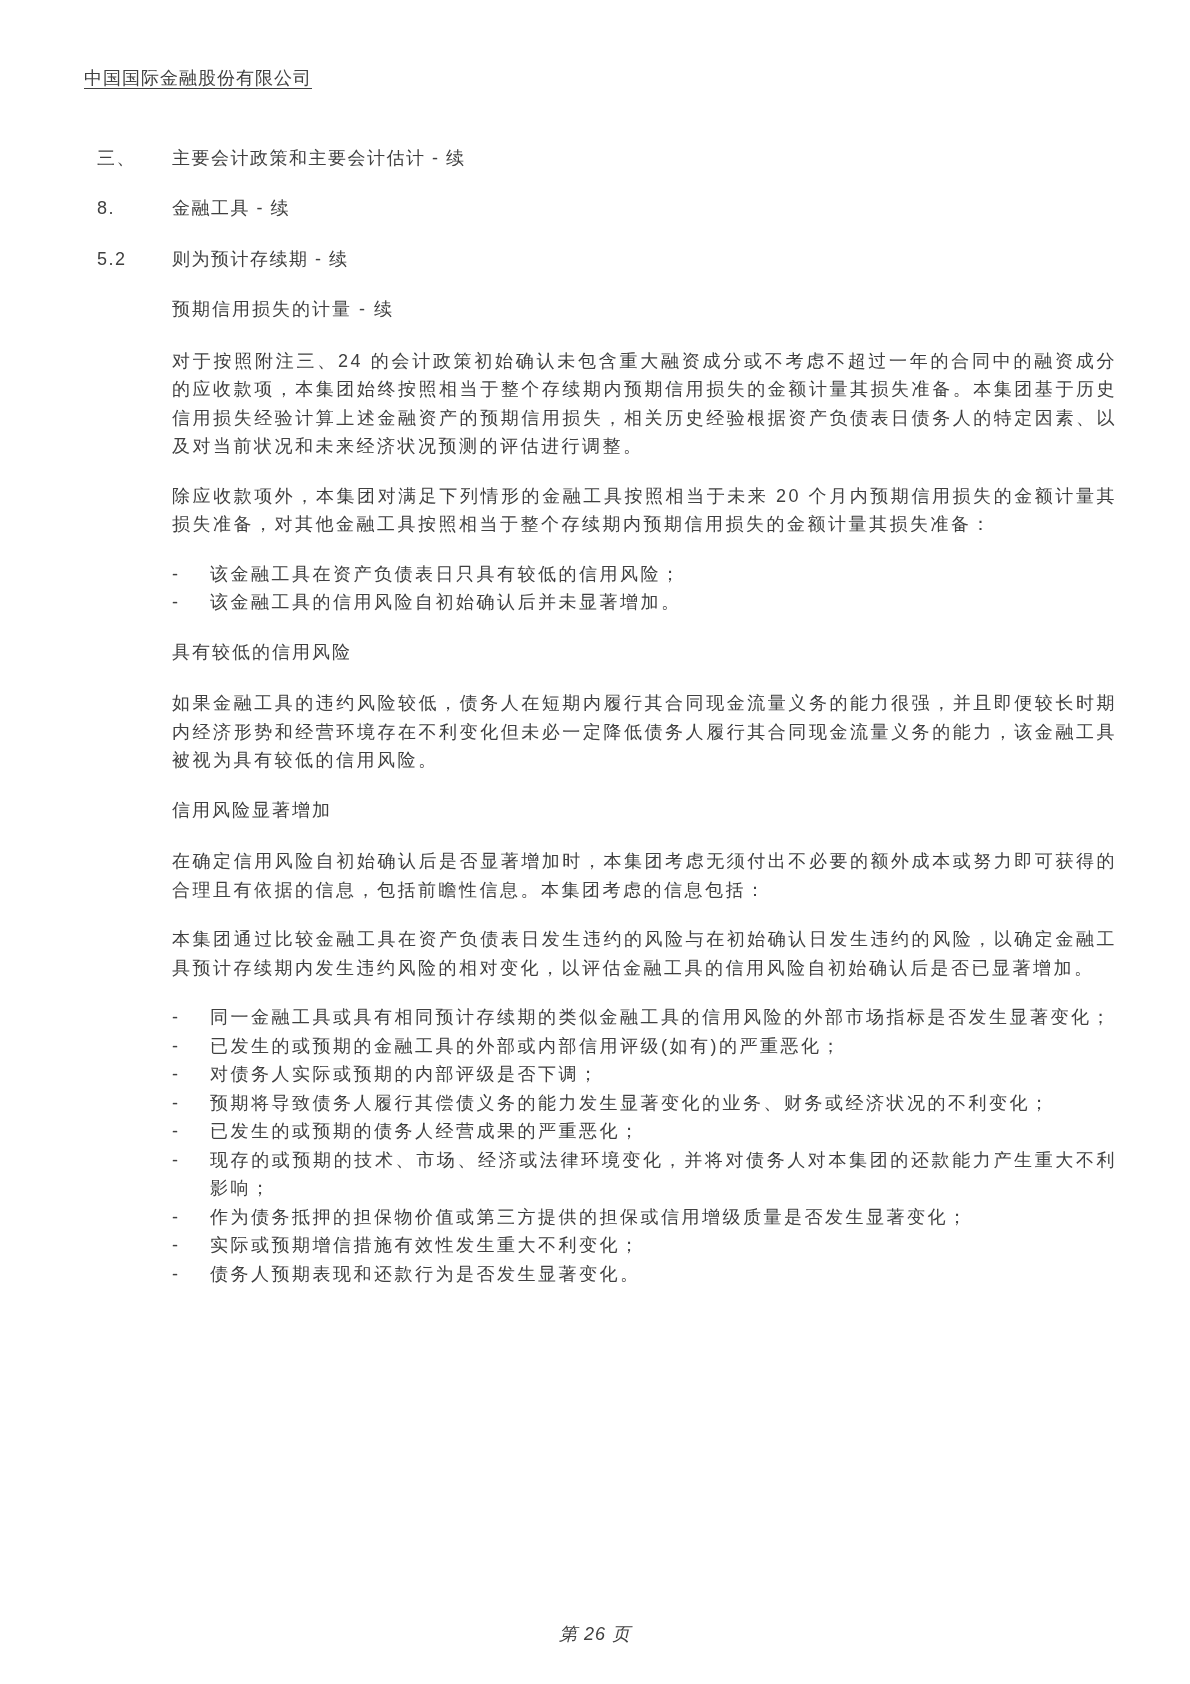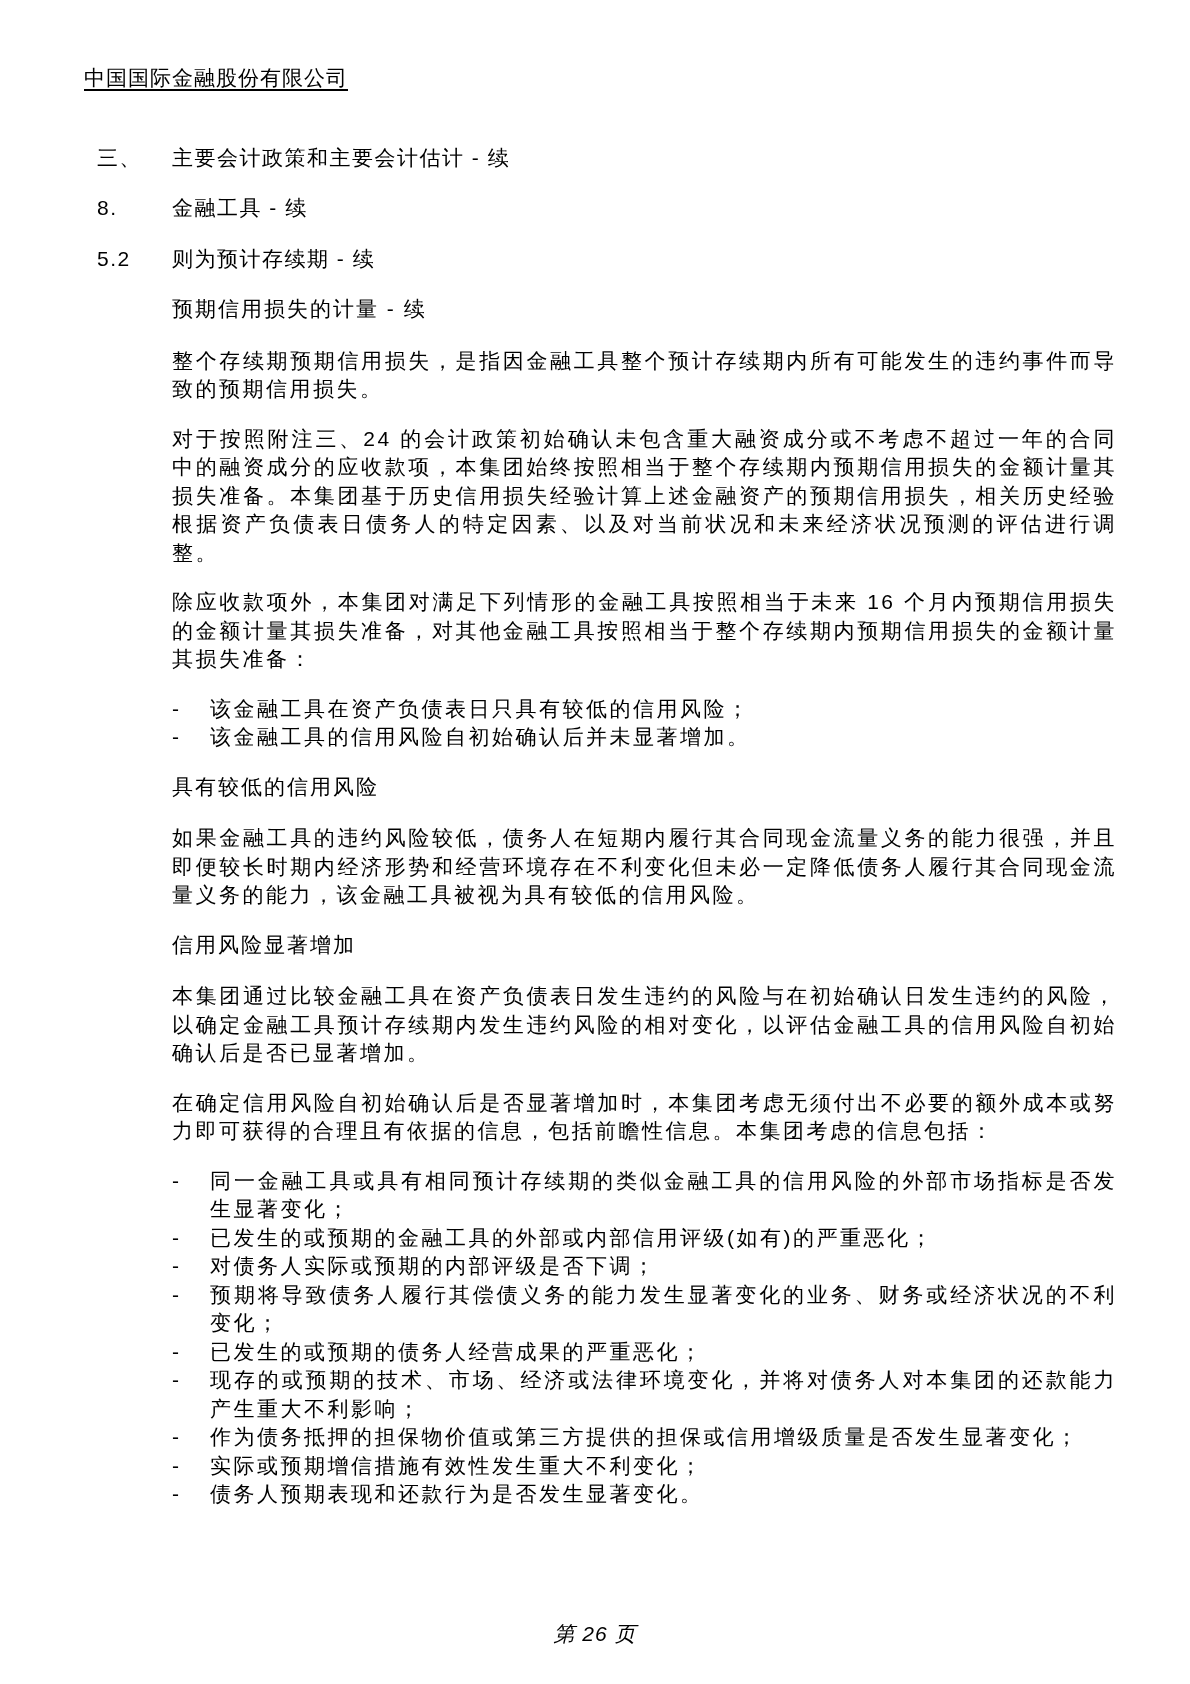--- a/index.html
+++ b/index.html
@@ -5,23 +5,23 @@
   * { margin: 0; padding: 0; box-sizing: border-box; }
   html, body { background: #e9e9e9; }
   body { display: block; }
 
   .page {
     position: relative;
     width: 1190px;
     height: 1684px;
     margin: 0 auto;
     background: #ffffff;
-    color: #000000;
+    color: #404040;
     font-family: "Liberation Sans", "DejaVu Sans", sans-serif;
-    font-size: 21px;
+    font-size: 18px;
     line-height: 28.5px;
     overflow: hidden;
   }
 
   .doc {
     position: absolute;
     left: 84px;
     top: 64px;
     width: 1033px;
   }
@@ -102,43 +102,42 @@
 
     <div class="section-row">
       <span class="sec-num">5.2</span>
       <span class="sec-title">则为预计存续期 - 续</span>
     </div>
 
     <div class="body-col">
 
       <div class="subheading">预期信用损失的计量 - 续</div>
 
-      <p class="para">整个存续期预期信用损失，是指因金融工具整个预计存续期内所有可能发生的违约事件而导致的预期信用损失。</p>
       <p class="para">对于按照附注三、24 的会计政策初始确认未包含重大融资成分或不考虑不超过一年的合同中的融资成分的应收款项，本集团始终按照相当于整个存续期内预期信用损失的金额计量其损失准备。本集团基于历史信用损失经验计算上述金融资产的预期信用损失，相关历史经验根据资产负债表日债务人的特定因素、以及对当前状况和未来经济状况预测的评估进行调整。</p>
-      <p class="para">除应收款项外，本集团对满足下列情形的金融工具按照相当于未来 16 个月内预期信用损失的金额计量其损失准备，对其他金融工具按照相当于整个存续期内预期信用损失的金额计量其损失准备：</p>
+      <p class="para">除应收款项外，本集团对满足下列情形的金融工具按照相当于未来 20 个月内预期信用损失的金额计量其损失准备，对其他金融工具按照相当于整个存续期内预期信用损失的金额计量其损失准备：</p>
 
       <ul class="dash-list">
         <li>
           <span class="dash-marker">-</span>
           <span class="li-text">该金融工具在资产负债表日只具有较低的信用风险；</span>
         </li>
         <li>
           <span class="dash-marker">-</span>
           <span class="li-text">该金融工具的信用风险自初始确认后并未显著增加。</span>
         </li>
       </ul>
 
       <div class="subheading">具有较低的信用风险</div>
 
       <p class="para">如果金融工具的违约风险较低，债务人在短期内履行其合同现金流量义务的能力很强，并且即便较长时期内经济形势和经营环境存在不利变化但未必一定降低债务人履行其合同现金流量义务的能力，该金融工具被视为具有较低的信用风险。</p>
 
       <div class="subheading">信用风险显著增加</div>
 
+      <p class="para">在确定信用风险自初始确认后是否显著增加时，本集团考虑无须付出不必要的额外成本或努力即可获得的合理且有依据的信息，包括前瞻性信息。本集团考虑的信息包括：</p>
       <p class="para">本集团通过比较金融工具在资产负债表日发生违约的风险与在初始确认日发生违约的风险，以确定金融工具预计存续期内发生违约风险的相对变化，以评估金融工具的信用风险自初始确认后是否已显著增加。</p>
-      <p class="para">在确定信用风险自初始确认后是否显著增加时，本集团考虑无须付出不必要的额外成本或努力即可获得的合理且有依据的信息，包括前瞻性信息。本集团考虑的信息包括：</p>
 
       <ul class="dash-list">
         <li>
           <span class="dash-marker">-</span>
           <span class="li-text">同一金融工具或具有相同预计存续期的类似金融工具的信用风险的外部市场指标是否发生显著变化；</span>
         </li>
         <li>
           <span class="dash-marker">-</span>
           <span class="li-text">已发生的或预期的金融工具的外部或内部信用评级(如有)的严重恶化；</span>
         </li>

